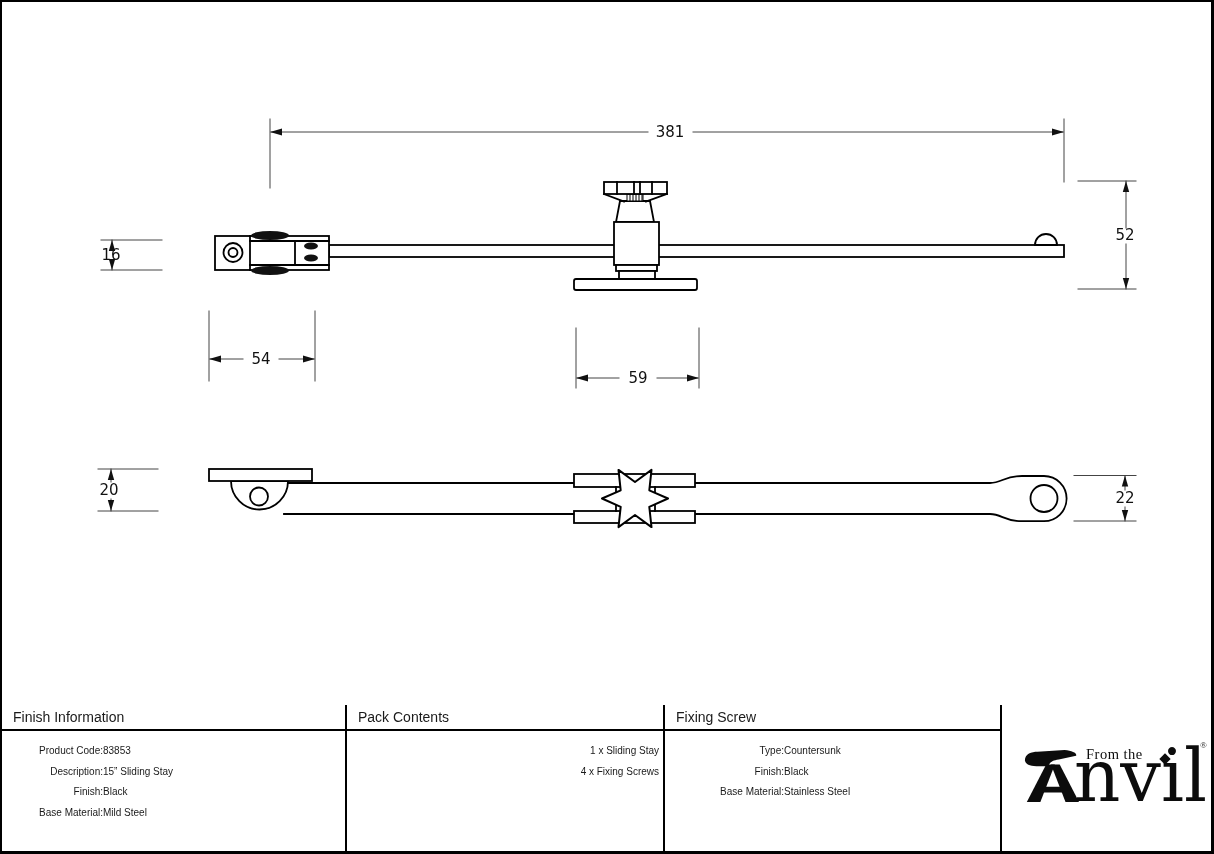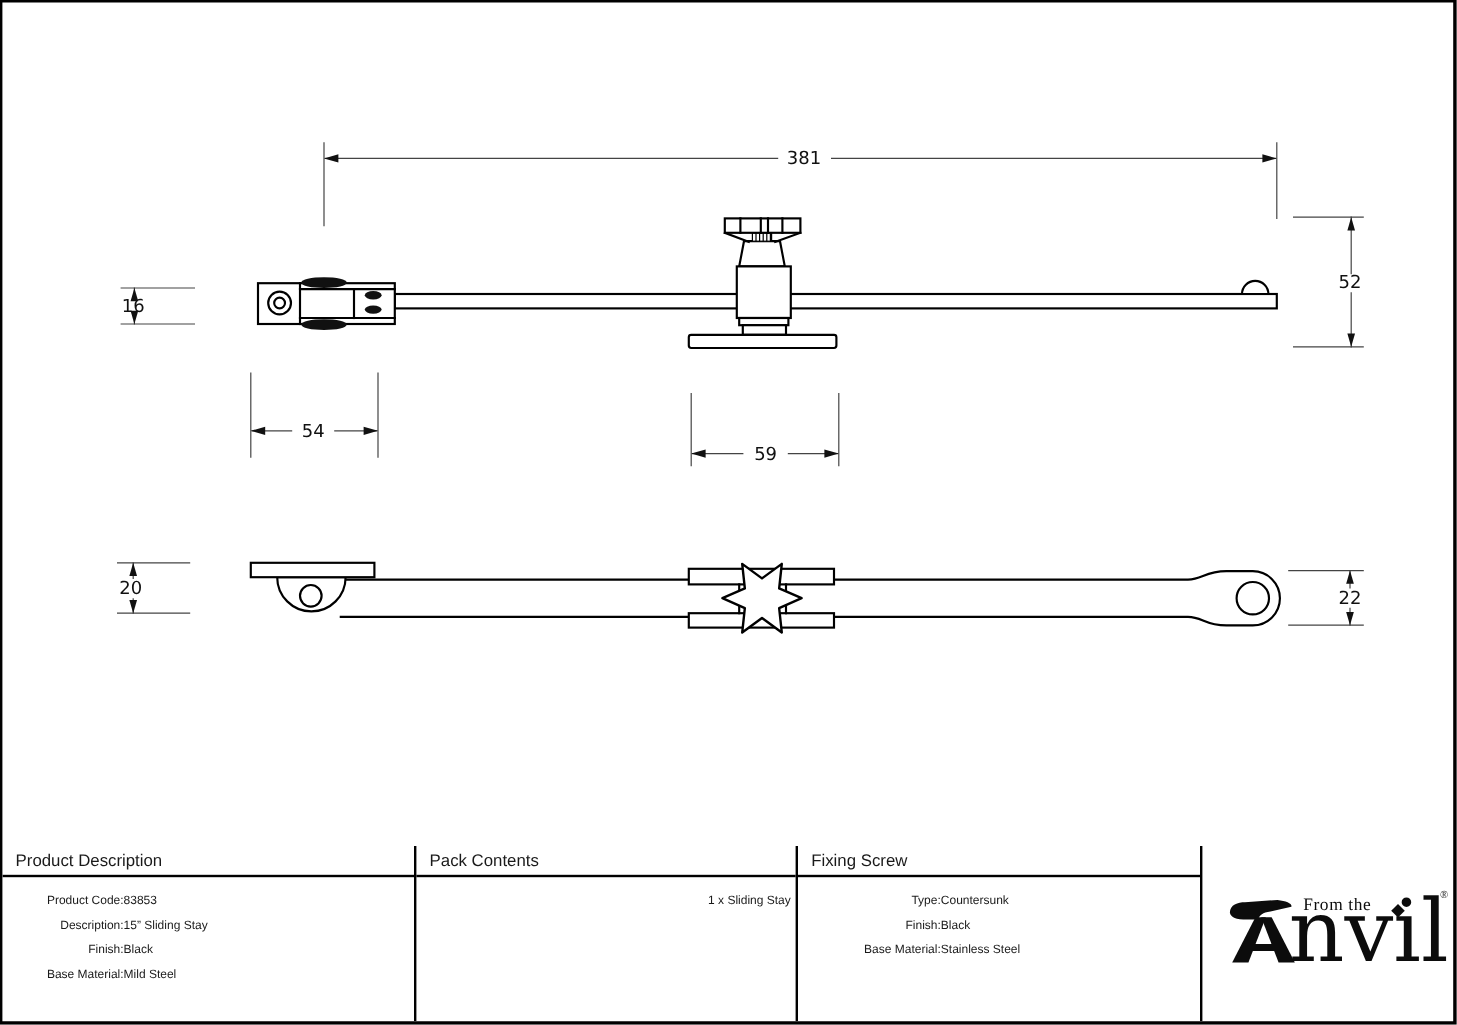--- a/index.html
+++ b/index.html
@@ -198,21 +198,21 @@
       </g>
       <text x="1123" y="501" text-anchor="middle">22</text>
     </g>
   </svg>
 
 
   <div class="info-table">
 
     <div class="col col-product">
       <div class="cell-header">
-        <span>Product Description</span>
+        <span>Finish Information</span>
       </div>
       <div class="cell-body">
         <div class="kv">
           <span class="k">Product Code:</span>
           <span class="v">83853</span>
         </div>
         <div class="kv">
           <span class="k">Description:</span>
           <span class="v">15” Sliding Stay</span>
         </div>
@@ -226,20 +226,21 @@
         </div>
       </div>
     </div>
 
     <div class="col col-pack">
       <div class="cell-header">
         <span>Pack Contents</span>
       </div>
       <div class="cell-body">
         <div>1 x Sliding Stay</div>
+        <div>4 x Fixing Screws</div>
       </div>
     </div>
 
     <div class="col col-screw">
       <div class="cell-header">
         <span>Fixing Screw</span>
       </div>
       <div class="cell-body">
         <div class="kv">
           <span class="k">Type:</span>

